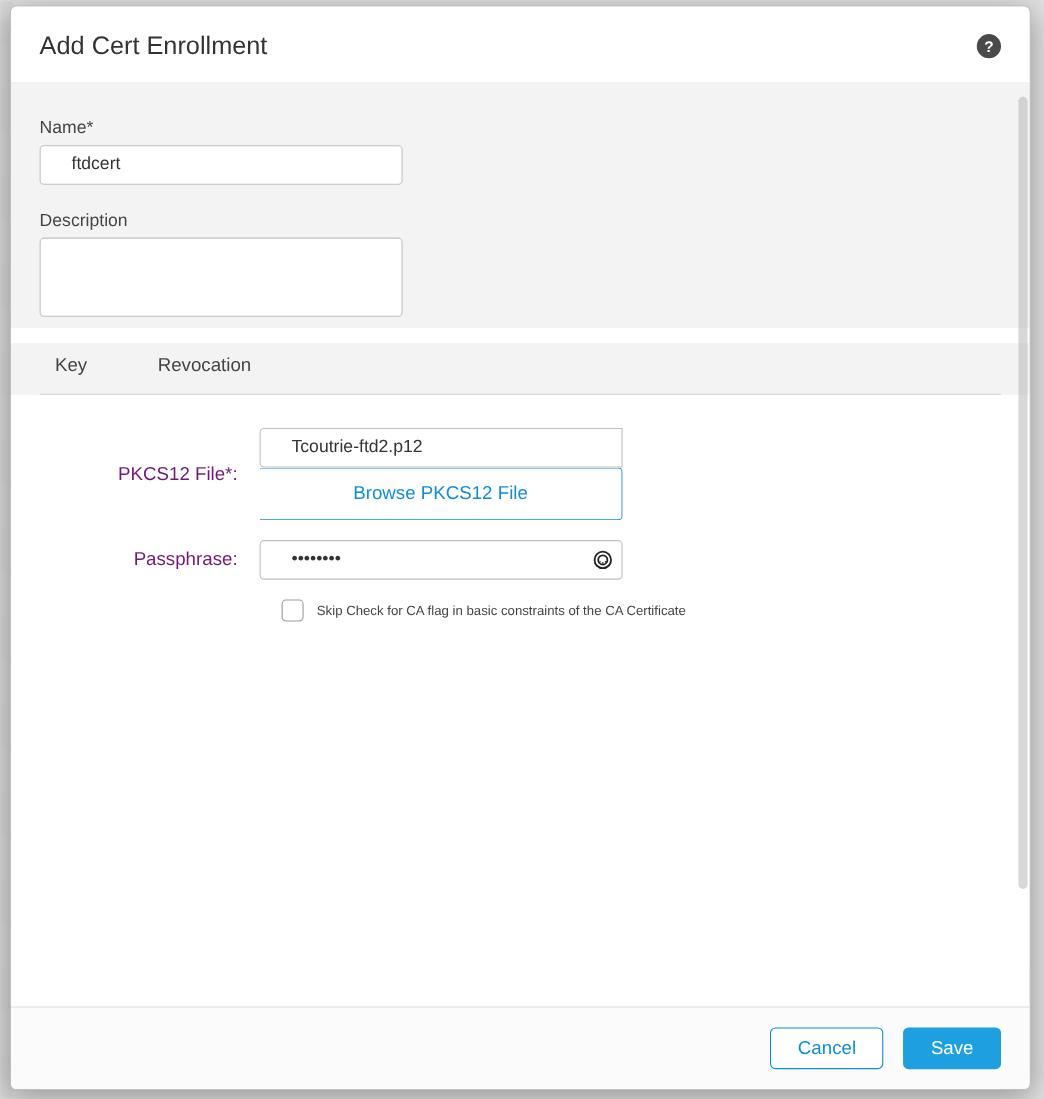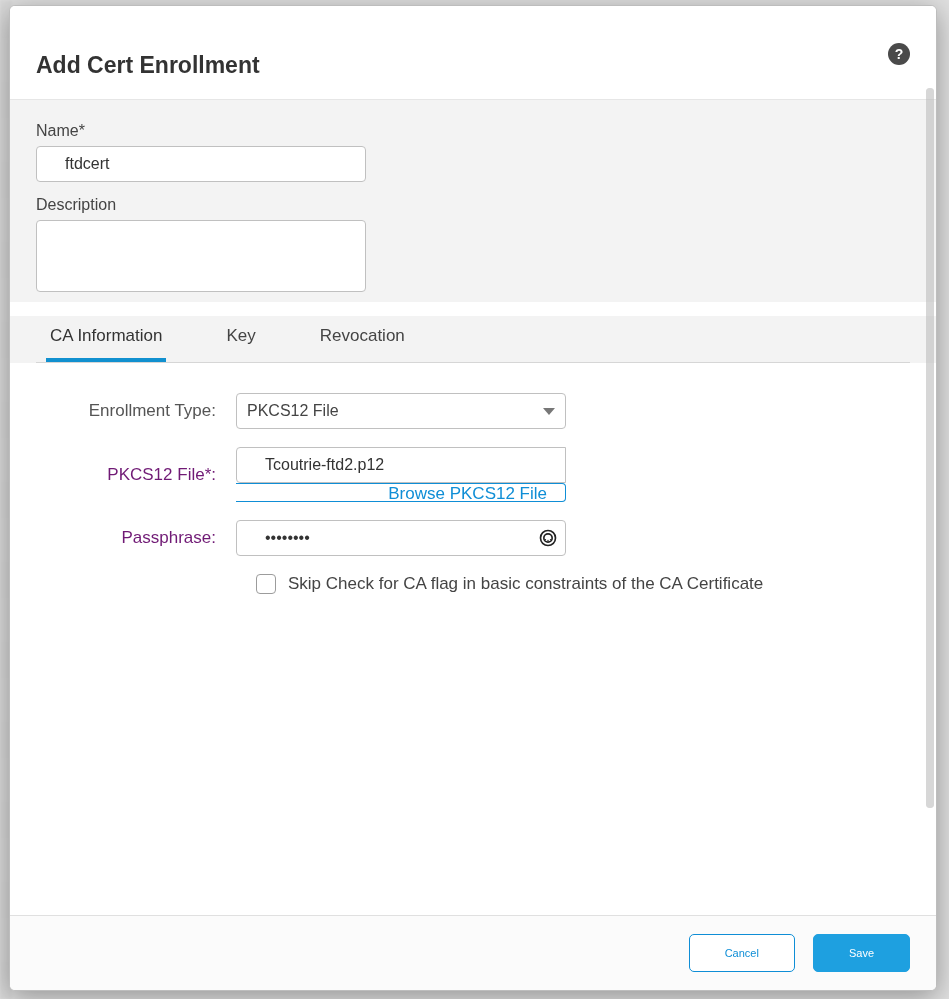--- a/index.html
+++ b/index.html
@@ -21,31 +21,31 @@
     background:#fff;border:1px solid #bdbdbd;border-radius:6px;
     box-shadow:0 6px 28px rgba(0,0,0,.35);
     display:flex;flex-direction:column;overflow:hidden;
   }
   .dlg-header{
     padding:22px 26px 20px 26px;
     border-bottom:1px solid #e6e6e6;
     display:flex;align-items:center;justify-content:space-between;
     background:#fff;
   }
-  .dlg-title{font-size:23px;font-weight:700;color:#333;margin-top:24px;}
+  .dlg-title{font-size:23px;font-weight:400;color:#333;}
   .help-badge{
     width:22px;height:22px;border-radius:50%;background:#4a4a4a;color:#fff;
     display:flex;align-items:center;justify-content:center;font-size:14px;
     cursor:pointer;user-select:none;font-weight:700;
   }
   .scroll-area{position:relative;flex:1 1 auto;overflow:auto;}
   .upper{
     background:#f3f3f3;padding:22px 26px 10px 26px;
   }
-  .fld-label{font-size:16px;color:#444;margin-bottom:6px;}
+  .fld-label{font-size:16px;color:#444;margin-bottom:6px;margin-top:10px;}
   .text-input{
     width:330px;height:36px;border:1px solid #c0c0c0;border-radius:4px;
     padding:0 28px;font-size:16px;color:#333;background:#fff;outline:none;
   }
   .textarea{
     width:330px;height:72px;border:1px solid #c0c0c0;border-radius:4px;
     padding:8px 10px;font-size:16px;color:#333;background:#fff;outline:none;resize:none;display:block;
   }
   .gap14{height:14px;}
   .tabs{
@@ -65,42 +65,42 @@
   .select{
     width:330px;height:36px;border:1px solid #c0c0c0;border-radius:4px;background:#fff;
     display:flex;align-items:center;justify-content:space-between;padding:0 10px;font-size:16px;color:#444;cursor:pointer;
   }
   .caret{width:0;height:0;border-left:6px solid transparent;border-right:6px solid transparent;border-top:7px solid #777;}
   .inline{
     display:flex;gap:0;flex-direction:column;
   }
   .inline .text-input{border-top-right-radius:0;border-bottom-right-radius:0;}
   .browse-btn{
-    height:19px;border:1px solid var(--blue);color:var(--blue);background:#fff;
+    height:48px;border:1px solid var(--blue);color:var(--blue);background:#fff;
     border-radius:4px;border-top-left-radius:0;border-bottom-left-radius:0;border-left:none;
-    padding:0 18px;font-size:17px;cursor:pointer;text-align:right;
+    padding:0 18px;font-size:17px;cursor:pointer;
   }
   .pass-wrap{position:relative;width:330px;}
   .pass-wrap .text-input{width:100%;padding-right:38px;}
   .reveal{
     position:absolute;right:6px;top:50%;transform:translateY(-50%);
     width:24px;height:24px;display:flex;align-items:center;justify-content:center;cursor:pointer;
   }
   .reveal svg{width:20px;height:20px;}
   .check-row{display:flex;align-items:center;margin-left:220px;margin-top:6px;}
   .chk{
     width:20px;height:20px;border:1.5px solid #9c9c9c;border-radius:4px;background:#fff;margin-right:12px;cursor:pointer;flex:none;
   }
-  .chk-label{font-size:17px;color:#444;}
+  .chk-label{font-size:12px;color:#444;}
   .footer{
     border-top:1px solid #e0e0e0;background:#fbfbfb;
     padding:18px 26px;display:flex;justify-content:flex-end;gap:18px;
   }
   .btn{
-    height:38px;border-radius:5px;font-size:11px;padding:0 35px;cursor:pointer;
+    height:38px;border-radius:5px;font-size:17px;padding:0 24px;cursor:pointer;
   }
   .btn-cancel{background:#fff;border:1px solid var(--blue);color:var(--blue);}
   .btn-save{background:var(--save);border:1px solid var(--save);color:#fff;}
   
   .scroll-indicator{position:absolute;right:2px;top:82px;width:8px;height:720px;background:#cfcfcf;border-radius:4px;opacity:.6;}
   .scroll-indicator::before{content:"";position:absolute;top:0;left:0;width:8px;height:720px;background:#bdbdbd;border-radius:4px;}
   *{box-sizing:border-box;}
 </style>
 </head>
 <body>
@@ -119,35 +119,27 @@
       <div class="upper">
         <div class="fld-label">Name*</div>
         <input class="text-input" value="ftdcert" style="">
         <div class="gap14"></div>
         <div class="fld-label">Description</div>
         <textarea class="textarea" style=""></textarea>
       </div>
 
       <div class="tabs-wrap">
         <div class="tabs">
-          <div class="tab active">CA Information</div>
           <div class="tab">Key</div>
           <div class="tab">Revocation</div>
         </div>
       </div>
 
       <div class="form-area">
 
-        <div class="row">
-          <div class="lab">Enrollment Type:</div>
-          <div class="select">
-            <span>PKCS12 File</span>
-            <span class="caret"></span>
-          </div>
-        </div>
 
         <div class="row">
           <div class="lab muted">PKCS12 File*:</div>
           <div class="inline">
             <input class="text-input" value="Tcoutrie-ftd2.p12" style="">
             <button class="browse-btn">Browse PKCS12 File</button>
           </div>
         </div>
 
         <div class="row">

